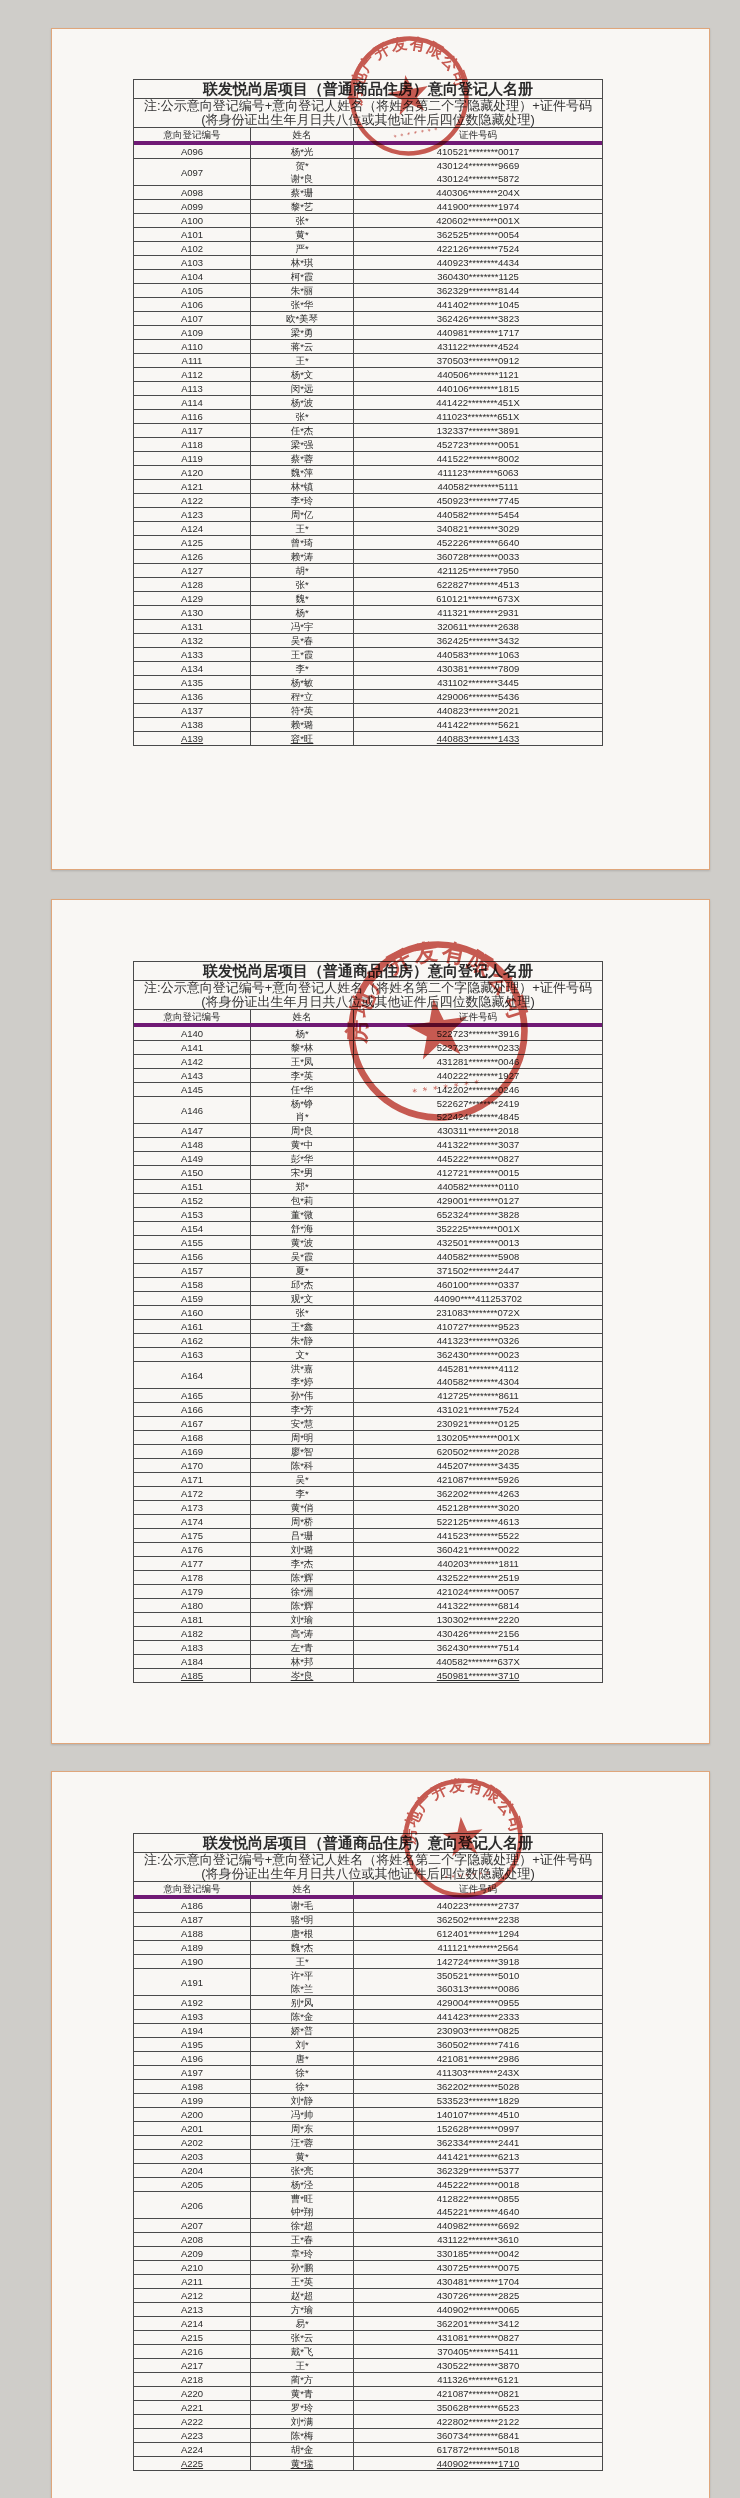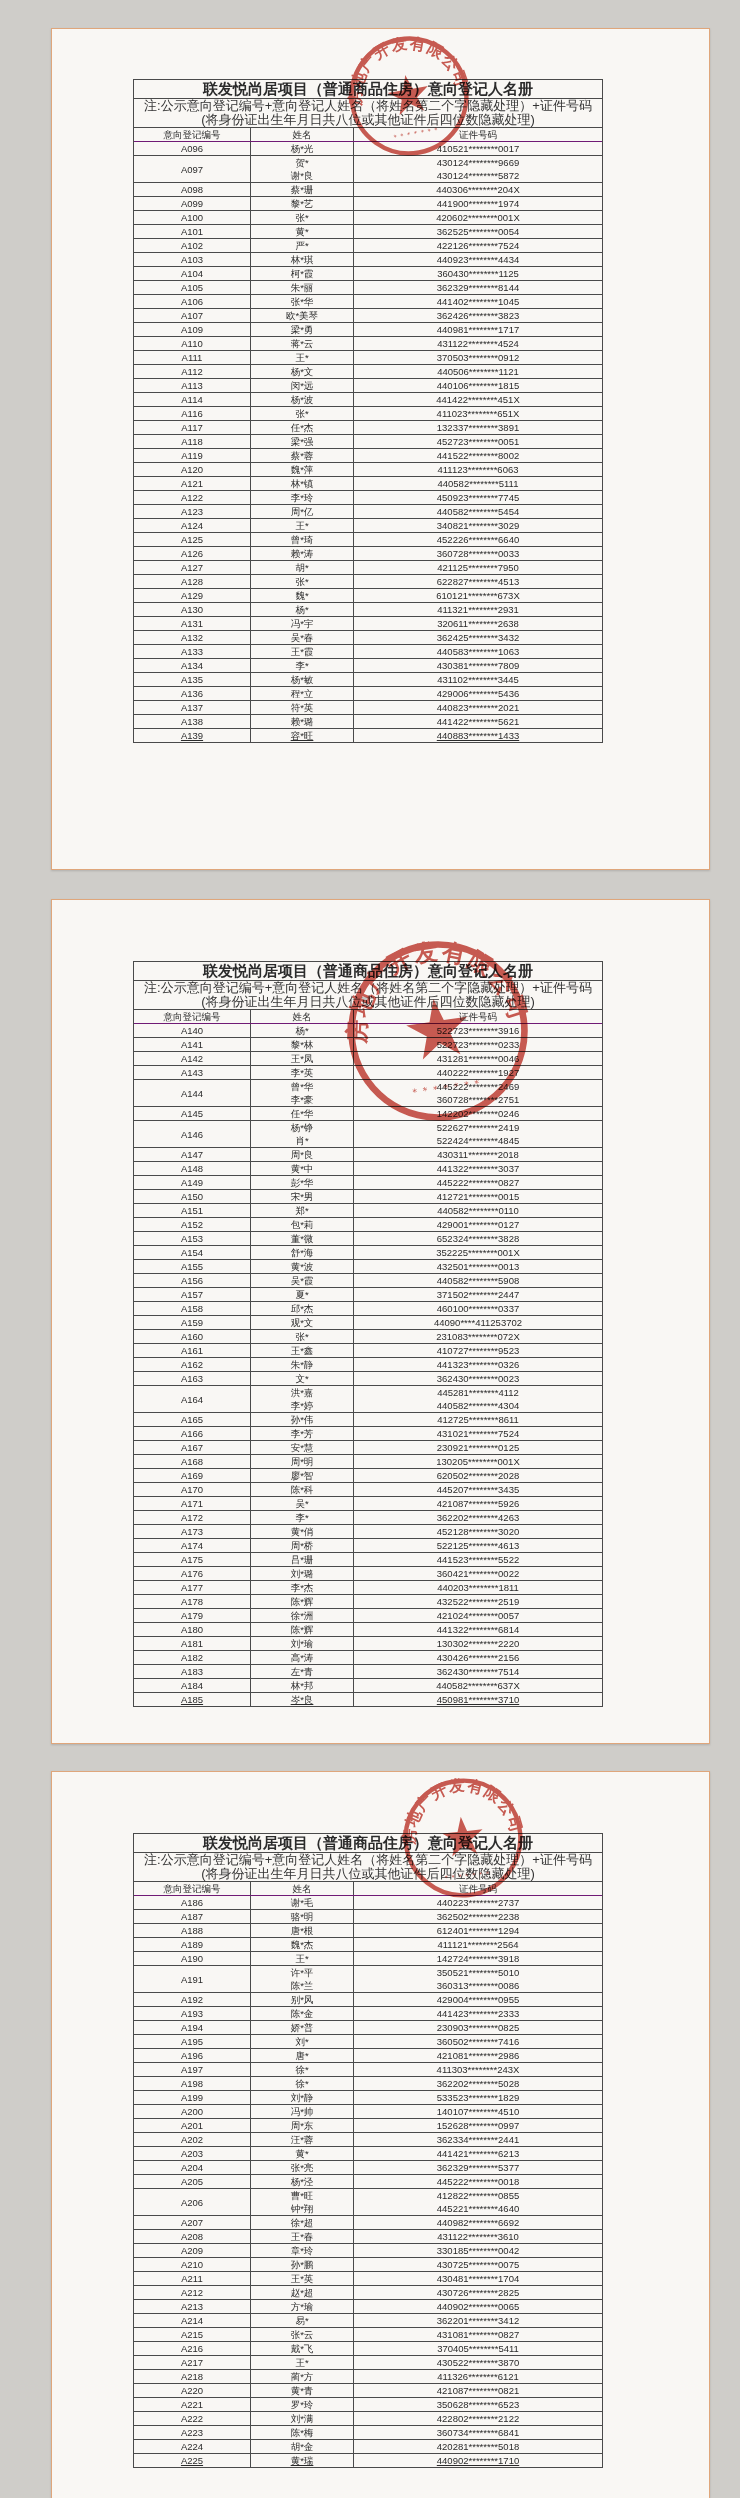--- a/index.html
+++ b/index.html
@@ -10,21 +10,21 @@
   #page-1{top:28px;height:842px;}
   #page-2{top:899px;height:845px;}
   #page-3{top:1771px;height:810px;}
   .table-wrap{position:absolute;left:81px;width:468px;border:1.6px solid #4a4a4a;background:transparent;color:#2b2b2b;}
   #page-1 .table-wrap{top:50px;}
   #page-2 .table-wrap{top:61px;}
   #page-3 .table-wrap{top:61px;}
   .t-title{height:18px;line-height:18px;text-align:center;font-weight:700;font-size:15px;border-bottom:1px solid #4a4a4a;white-space:nowrap;}
   .t-notes{border-bottom:1px solid #4a4a4a;text-align:center;font-size:13px;color:#333;}
   .t-notes div{height:14px;line-height:14px;white-space:nowrap;}
-  .t-head{display:flex;height:13px;line-height:13px;border-bottom:1px solid #701a75;font-size:9.5px;text-align:center;}
+  .t-head{display:flex;height:13px;line-height:13px;border-bottom:4px solid #701a75;font-size:9.5px;text-align:center;}
   .c1{width:117px;border-right:1px solid #4a4a4a;box-sizing:border-box;}
   .c2{width:103px;border-right:1px solid #4a4a4a;box-sizing:border-box;}
   .c3{flex:1;}
   .t-row{display:flex;border-bottom:1px solid #4a4a4a;font-size:9.5px;}
   .t-row:last-child{border-bottom:none;text-decoration:underline;}
   .t-row .c1{display:flex;align-items:center;justify-content:center;}
   .t-row .c2,.t-row .c3{display:flex;flex-direction:column;justify-content:center;}
   .ln{height:13px;line-height:13px;text-align:center;white-space:nowrap;}
   .stamp{position:absolute;opacity:.82;pointer-events:none;mix-blend-mode:multiply;}
   .stamp svg{width:100%;height:100%;display:block;}
@@ -483,31 +483,20 @@
           <div class="t-row">
             <div class="c1">A143</div>
             <div class="c2">
               <div class="ln">李*英</div>
             </div>
             <div class="c3">
               <div class="ln">440222********1927</div>
             </div>
           </div>
           <div class="t-row">
-            <div class="c1">A144</div>
-            <div class="c2">
-              <div class="ln">曾*华</div>
-              <div class="ln">李*豪</div>
-            </div>
-            <div class="c3">
-              <div class="ln">445222********2469</div>
-              <div class="ln">360728********2751</div>
-            </div>
-          </div>
-          <div class="t-row">
             <div class="c1">A145</div>
             <div class="c2">
               <div class="ln">任*华</div>
             </div>
             <div class="c3">
               <div class="ln">142202********0246</div>
             </div>
           </div>
           <div class="t-row">
             <div class="c1">A146</div>
@@ -1235,21 +1224,21 @@
             <div class="c3">
               <div class="ln">360734********6841</div>
             </div>
           </div>
           <div class="t-row">
             <div class="c1">A224</div>
             <div class="c2">
               <div class="ln">胡*金</div>
             </div>
             <div class="c3">
-              <div class="ln">420281********5018</div>
+              <div class="ln">617872********5018</div>
             </div>
           </div>
           <div class="t-row">
             <div class="c1">A225</div>
             <div class="c2">
               <div class="ln">黄*瑞</div>
             </div>
             <div class="c3">
               <div class="ln">440902********1710</div>
             </div>

